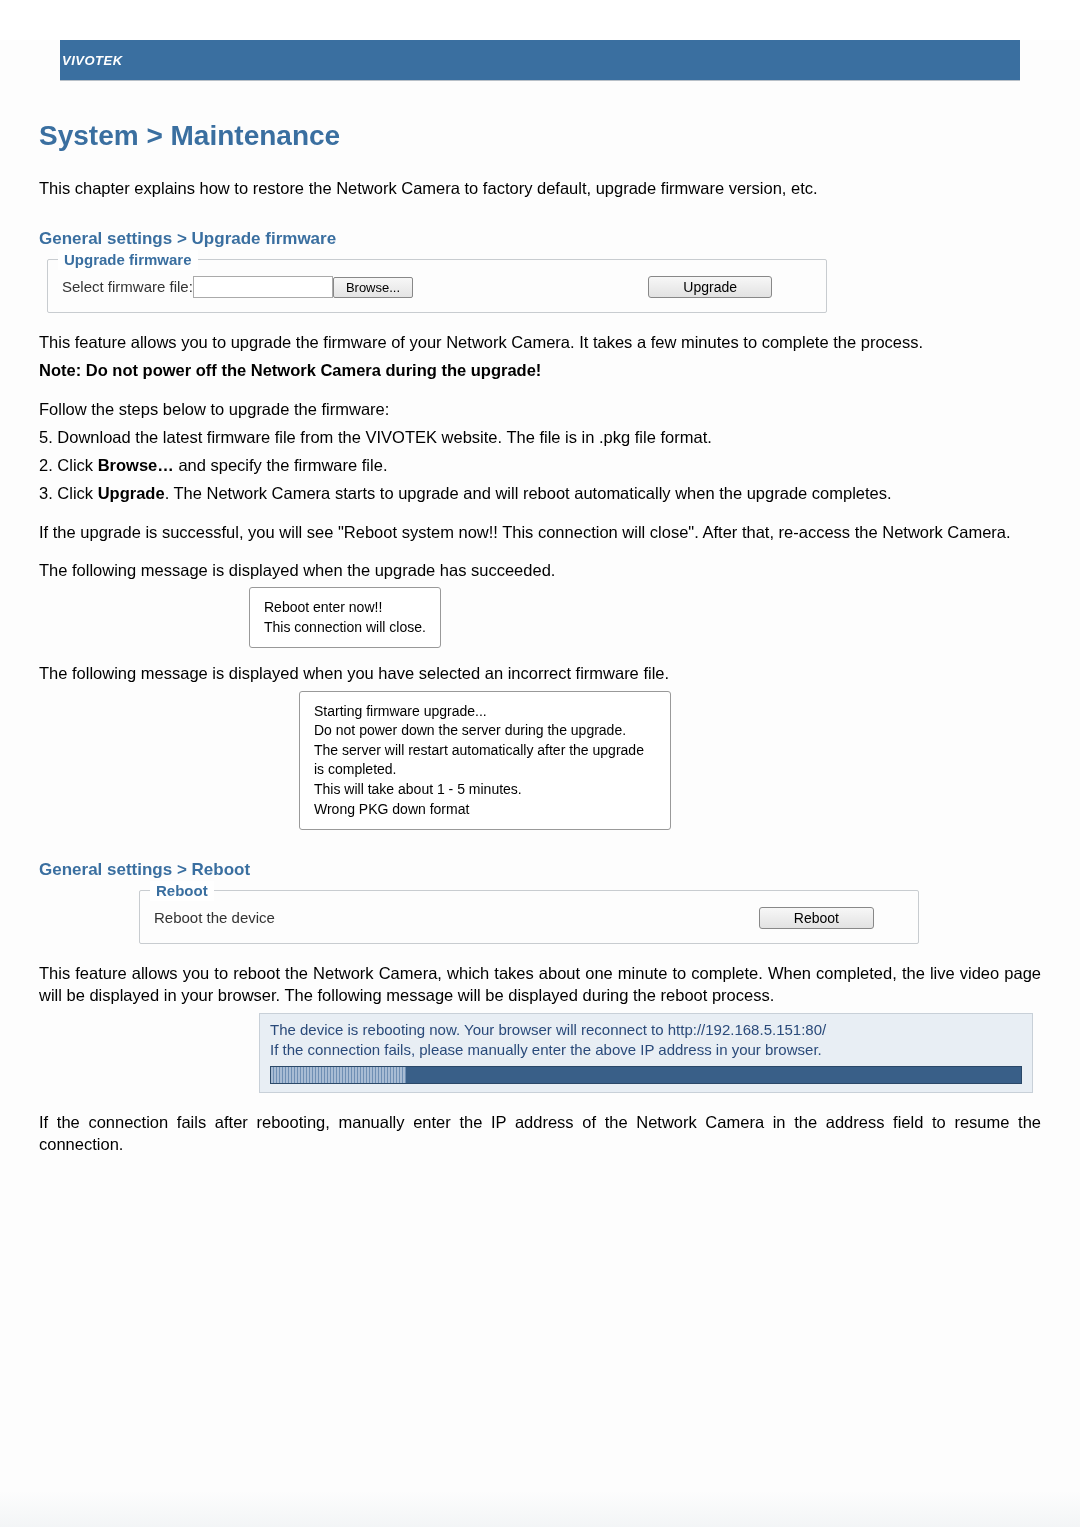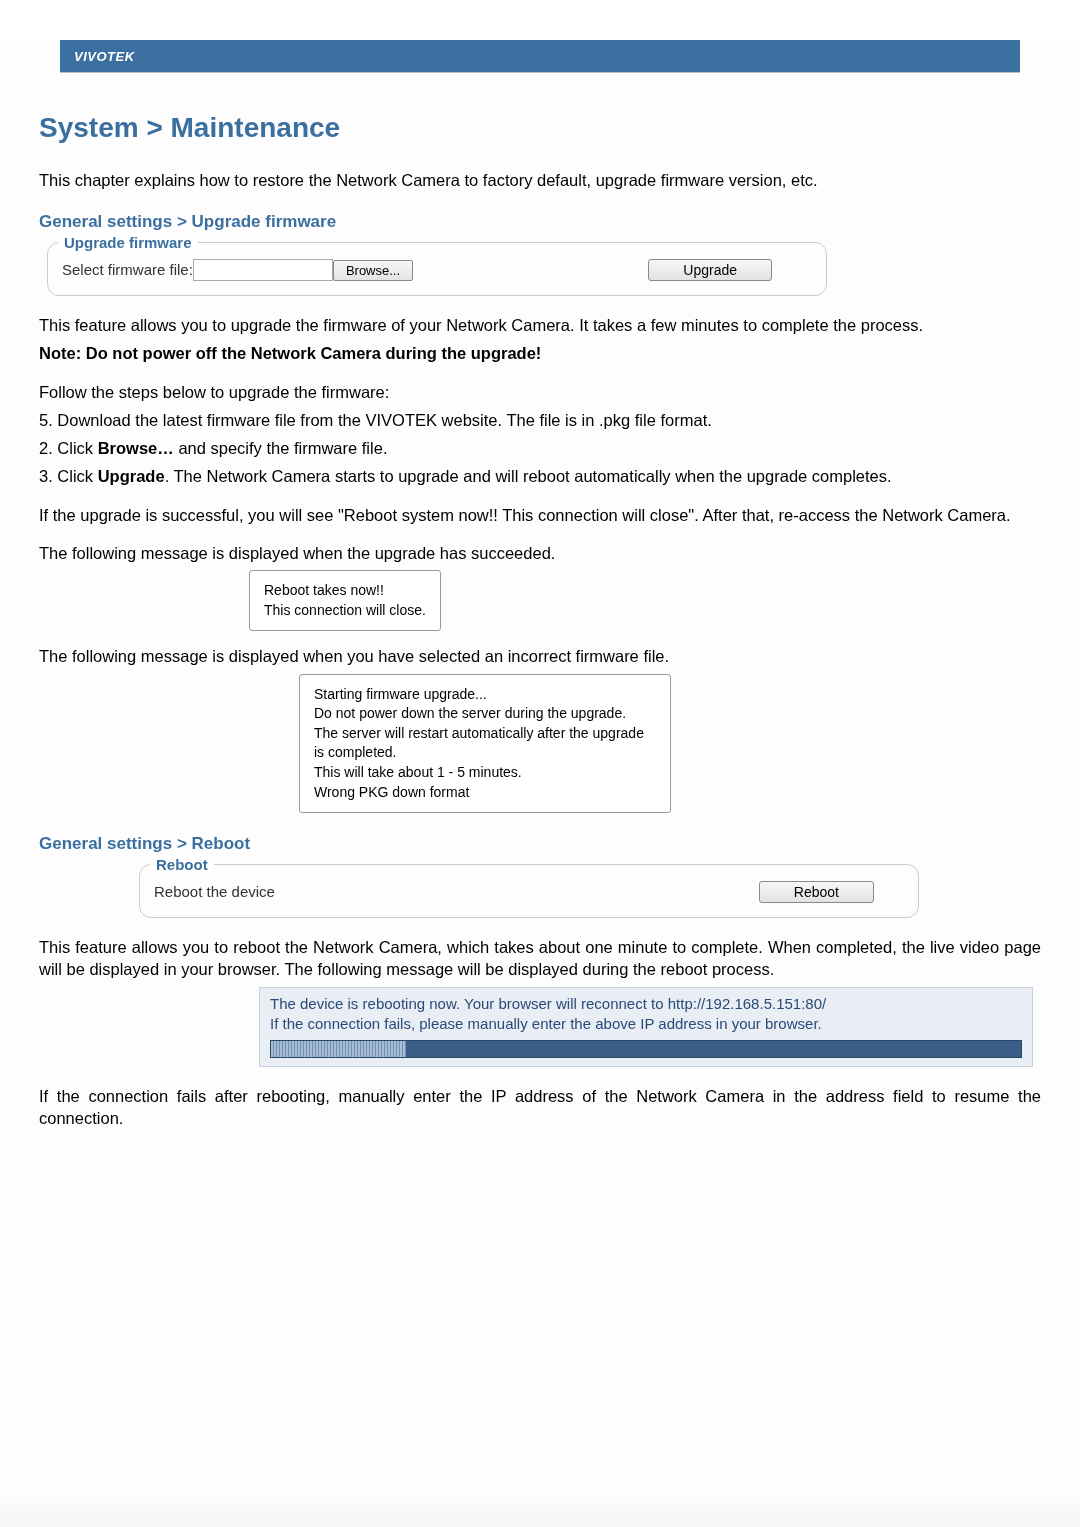--- a/index.html
+++ b/index.html
@@ -11,23 +11,23 @@
     color: #000;
   }
   .page {
     min-height: 1527px;
     position: relative;
     background: linear-gradient(to bottom, #fdfdfd 0%, #fdfdfd 95%, #e8ecef 100%);
     padding-bottom: 40px;
   }
   .header-bar {
     background: #3a6fa0;
-    height: 32px;
+    height: 40px;
     margin: 40px 60px 0 60px;
-    padding-left: 14px;
+    padding-left: 2px;
     display: flex;
     align-items: center;
   }
   .brand {
     color: #fff;
     font-style: italic;
     font-weight: bold;
     font-size: 13px;
     letter-spacing: 0.5px;
   }
@@ -45,26 +45,26 @@
     font-size: 28px;
     font-weight: bold;
     margin-top: 36px;
     margin-bottom: 22px;
   }
   .justify { text-align: justify; }
   h2.section-title {
     color: #3a6fa0;
     font-size: 17px;
     font-weight: bold;
-    margin-top: 20px;
+    margin-top: 29px;
     margin-bottom: 8px;
   }
   .fieldset {
     border: 1px solid #c8ccd0;
-    border-radius: 12px;
+    border-radius: 2px;
     position: relative;
     margin: 4px 8px 18px 8px;
     padding: 16px 14px 14px 14px;
   }
   .fieldset .legend {
     position: absolute;
     top: -10px;
     left: 10px;
     background: #fff;
     padding: 0 6px;
@@ -187,21 +187,21 @@
     </p>
 
     <div class="spacer-sm"></div>
     <p class="para justify">If the upgrade is successful, you will see "Reboot system now!! This connection will close". After that, re-access the Network Camera.</p>
 
     <div class="spacer-sm"></div>
     <p class="para">The following message is displayed when the upgrade has succeeded.</p>
 
     <div class="msg-wrap1">
       <div class="msg-box">
-        <div>Reboot takes now!!</div>
+        <div>Reboot enter now!!</div>
         <div>This connection will close.</div>
       </div>
     </div>
 
     <p class="para">The following message is displayed when you have selected an incorrect firmware file.</p>
 
     <div class="msg-wrap2">
       <div class="msg-box" style="width:372px">
         <div>Starting firmware upgrade...</div>
         <div>Do not power down the server during the upgrade.</div>

